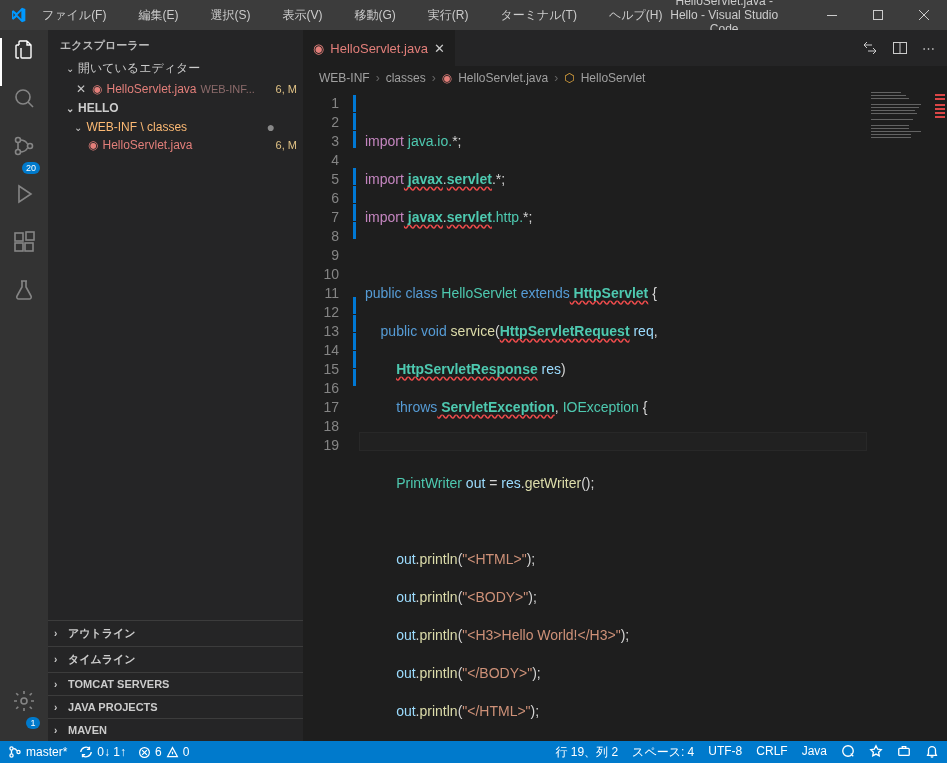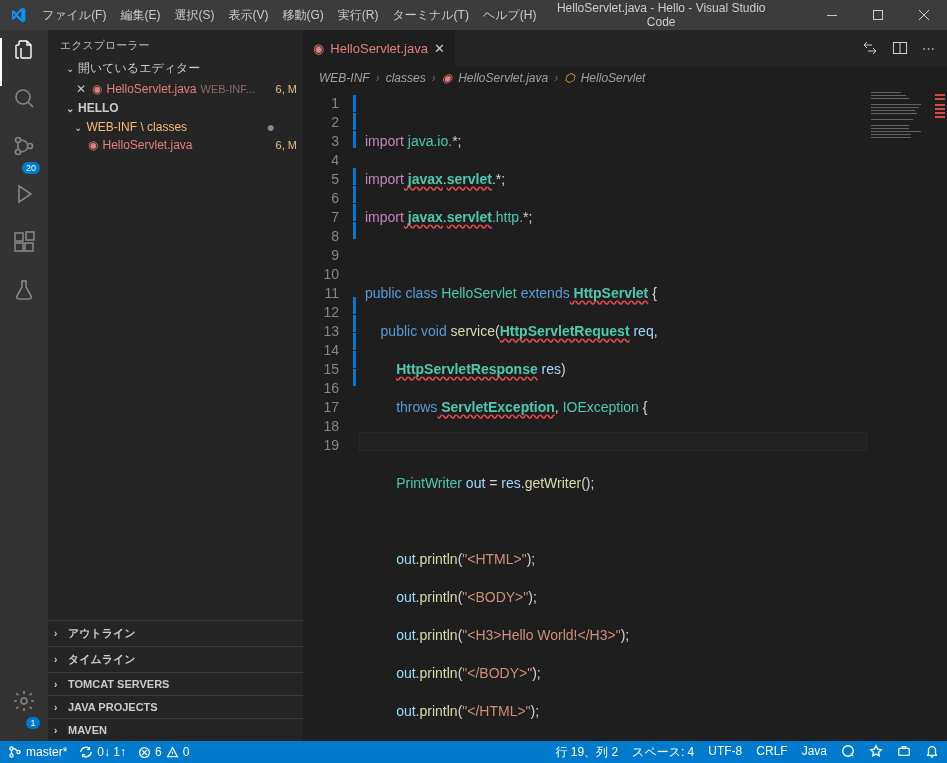--- a/index.html
+++ b/index.html
@@ -1,31 +1,31 @@
 <!DOCTYPE html>
 <html><head>
 <meta charset="utf-8">
 <style>
 * { margin:0; padding:0; box-sizing:border-box; font-family:"Segoe UI","Meiryo",sans-serif; }
 body { width:947px; height:763px; background:#1e1e1e; color:#ccc; overflow:hidden; font-size:13px; }
 .titlebar { height:30px; background:#3c3c3c; display:flex; align-items:center; color:#ccc; }
 .titlebar .logo { width:35px; display:flex; justify-content:center; align-items:center; }
-.titlebar .menus { display:flex; }
+.titlebar .menus { display:flex;gap:18px; }
 .titlebar .menus span { padding:0 7px; font-size:12px; cursor:default; }
 .titlebar .title { flex:1; text-align:center; font-size:12px; color:#ccc; padding-right:30px;}
 .titlebar .winbtns { display:flex; }
 .titlebar .winbtns div { width:46px; height:30px; display:flex; align-items:center; justify-content:center; }
 .main { display:flex; height:711px; }
 .activitybar { width:48px; background:#333; display:flex; flex-direction:column; align-items:center; padding-top:8px; }
 .activitybar .ab { width:48px; height:48px; display:flex; justify-content:center; color:#858585; position:relative; }
 .activitybar .ab.active { color:#fff; border-left:2px solid #fff; }
 .activitybar .ab .badge { position:absolute; bottom:8px; right:8px; background:#007acc; color:#fff; border-radius:8px; font-size:9px; padding:1px 4px; min-width:14px; text-align:center; }
 .activitybar .bottom { margin-top:auto; margin-bottom:4px; }
 .sidebar { width:255px; background:#252526; display:flex; flex-direction:column; font-size:12px; }
-.sidebar .hdr { padding:8px 12px 4px; color:#bbb; font-size:11px; }
+.sidebar .hdr { padding:8px 12px 4px; color:#bbb; font-size:11px;font-weight:bold; }
 .sidebar .sect { padding:3px 4px 3px 18px; display:flex; align-items:center; cursor:default; color:#ccc; }
 .sidebar .sect.bold { font-weight:700; }
 .sidebar .sect .chev { width:12px; font-size:10px; }
 .sidebar .item { padding:2px 6px 2px 26px; display:flex; align-items:center; gap:4px; position:relative;}
 .sidebar .item.l2 { padding-left:40px; }
 .sidebar .item .x { width:14px; text-align:center; color:#c5c5c5; font-size:12px;}
 .sidebar .item .err { color:#e37f7a; }
 .sidebar .item .name { color:#e37f7a; }
 .sidebar .item .folder { color:#fdba74; }
 .sidebar .item .path { color:#8c6b6b; font-size:11px;}
@@ -34,21 +34,21 @@
 .sidebar .collapsed-sects { margin-top:auto; }
 .sidebar .coll { border-top:1px solid #3c3c3c; padding:5px 4px 5px 6px; display:flex; align-items:center; font-size:11px; font-weight:700; color:#ccc; }
 .sidebar .coll .chev { width:14px; font-size:10px;}
 .editor { flex:1; background:#1e1e1e; display:flex; flex-direction:column; position:relative; }
 .tabs { height:36px; background:#252526; display:flex; align-items:stretch; }
 .tab { background:#1e1e1e; display:flex; align-items:center; padding:0 10px; gap:6px; border-right:1px solid #252526; }
 .tab .err { color:#e37f7a; }
 .tab .fn { color:#e37f7a; font-size:13px;}
 .tab .close { color:#ccc; font-size:13px;}
 .tabs .right-icons { margin-left:auto; display:flex; align-items:center; gap:14px; padding:0 12px; color:#ccc; }
-.breadcrumb { height:24px; display:flex; align-items:center; padding:0 16px; gap:6px; font-size:12px; color:#a0a0a0;font-style:italic; }
+.breadcrumb { height:24px; display:flex; align-items:center; padding:0 16px; gap:6px; font-size:12px; color:#a0a0a0; }
 .breadcrumb .sep { color:#666; }
 .breadcrumb .fileicon { color:#e37f7a; }
 .breadcrumb .sym { color:#e8ab3f; }
 .code-wrap { flex:1; position:relative; overflow:hidden; display:flex; }
 .gutter { width:50px; text-align:right; color:#858585; padding:4px 14px 0 0; font-family:Consolas,monospace; font-size:14px; line-height:19px; user-select:none;}
 .gutter div { height:19px; }
 .cm { width:6px; padding-top:4px;}
 .cm div { height:19px; }
 .cm .m { background:#0078d4; width:3px; height:17px; margin-top:1px; }
 .code { flex:1; padding:4px 0 0 6px; font-family:Consolas,monospace; font-size:14px; line-height:19px; white-space:pre; position:relative;}

